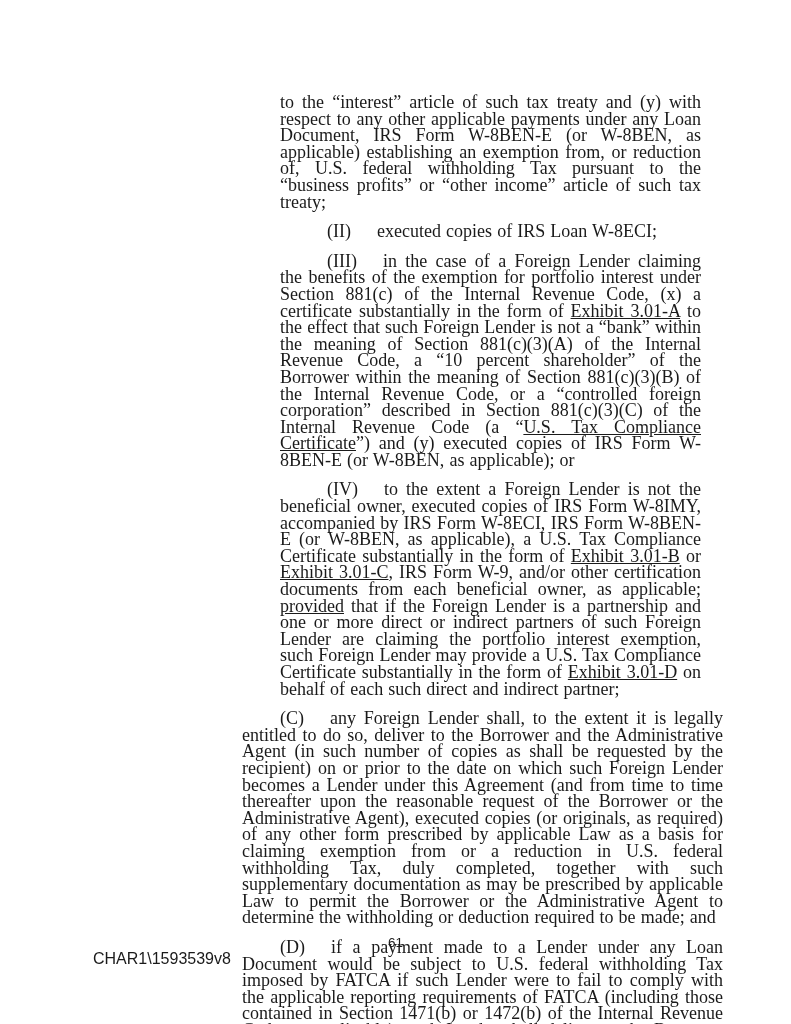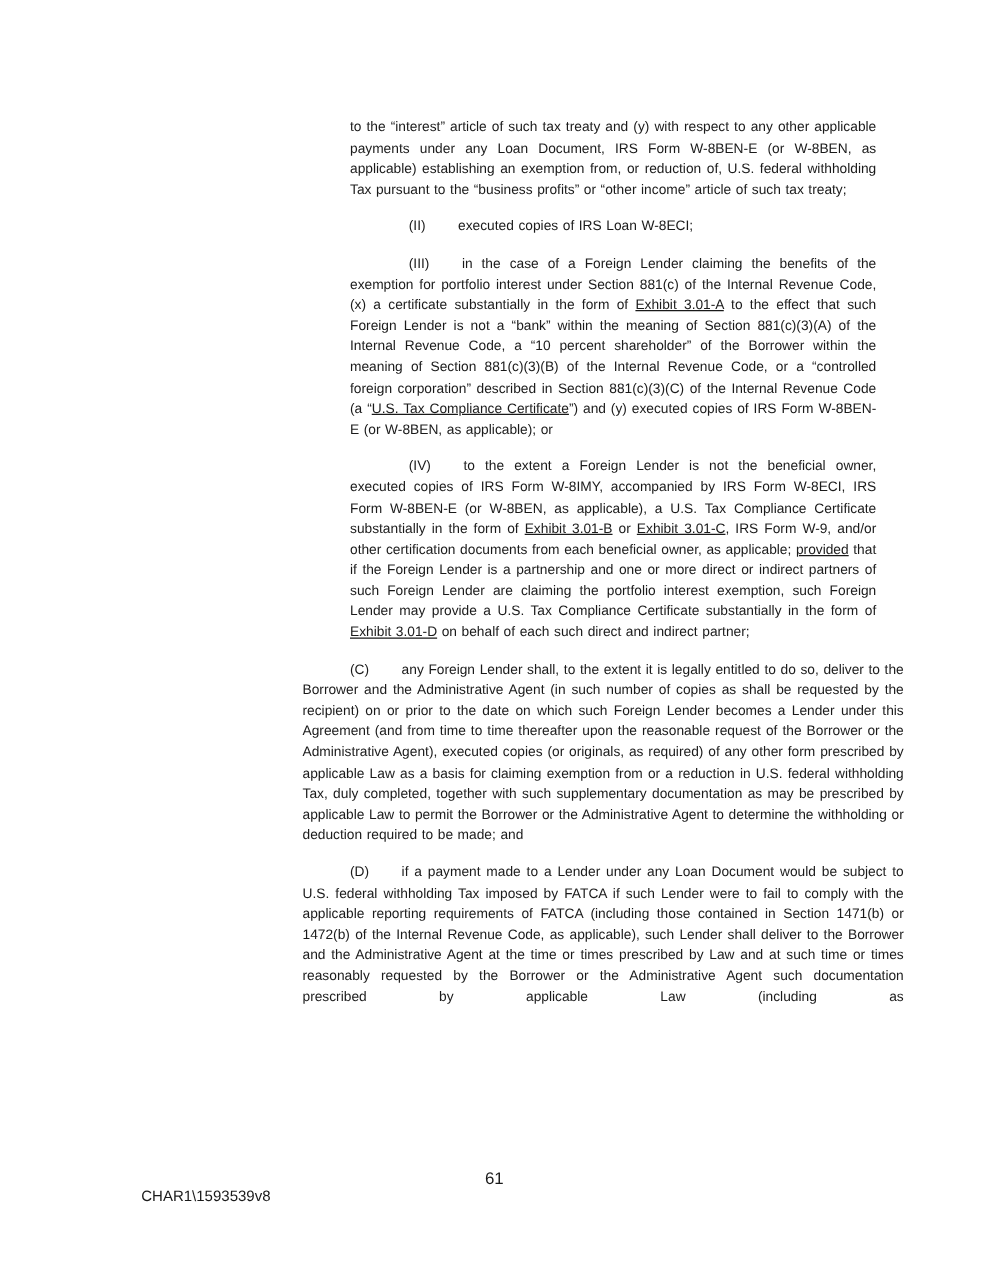--- a/index.html
+++ b/index.html
@@ -13,25 +13,26 @@
     color: #1a1a1a;
     overflow: hidden;
   }
   .body-text {
     position: absolute;
     top: 94px;
     left: 0;
     width: 791px;
   }
   .para {
-    font-size: 11px;
+    font-size: 18px;
     line-height: 16.6px;
     text-align: justify;
     word-spacing: 0.6px;
     margin-bottom: 13px;
+    font-family: Liberation Serif, serif;
   }
   .para.deep {
     margin-left: 280px;
     width: 421px;
     text-indent: 47px;
   }
   .para.lettered {
     margin-left: 242px;
     width: 481px;
     text-indent: 38px;
@@ -45,22 +46,21 @@
     top: 935px;
     left: 0;
     width: 791px;
     text-align: center;
     font-size: 13.5px;
   }
   .doc-id {
     position: absolute;
     top: 950px;
     left: 93px;
-    font-size: 12px;
-    margin-left: 20px;
+    font-size: 16px;
   }
 </style>
 </head>
 <body>
 
 <div class="page">
   <main class="body-text">
 
     <p class="para deep noindent"><span class="segs"><span>to the “interest” article of such tax treaty and (y) with respect to any other applicable payments under any Loan Document, IRS Form W-8BEN-E (or W-8BEN, as applicable) establishing an exemption from, or reduction of, U.S. federal withholding Tax pursuant to the “business profits” or “other income” article of such tax treaty;</span></span></p>
 

